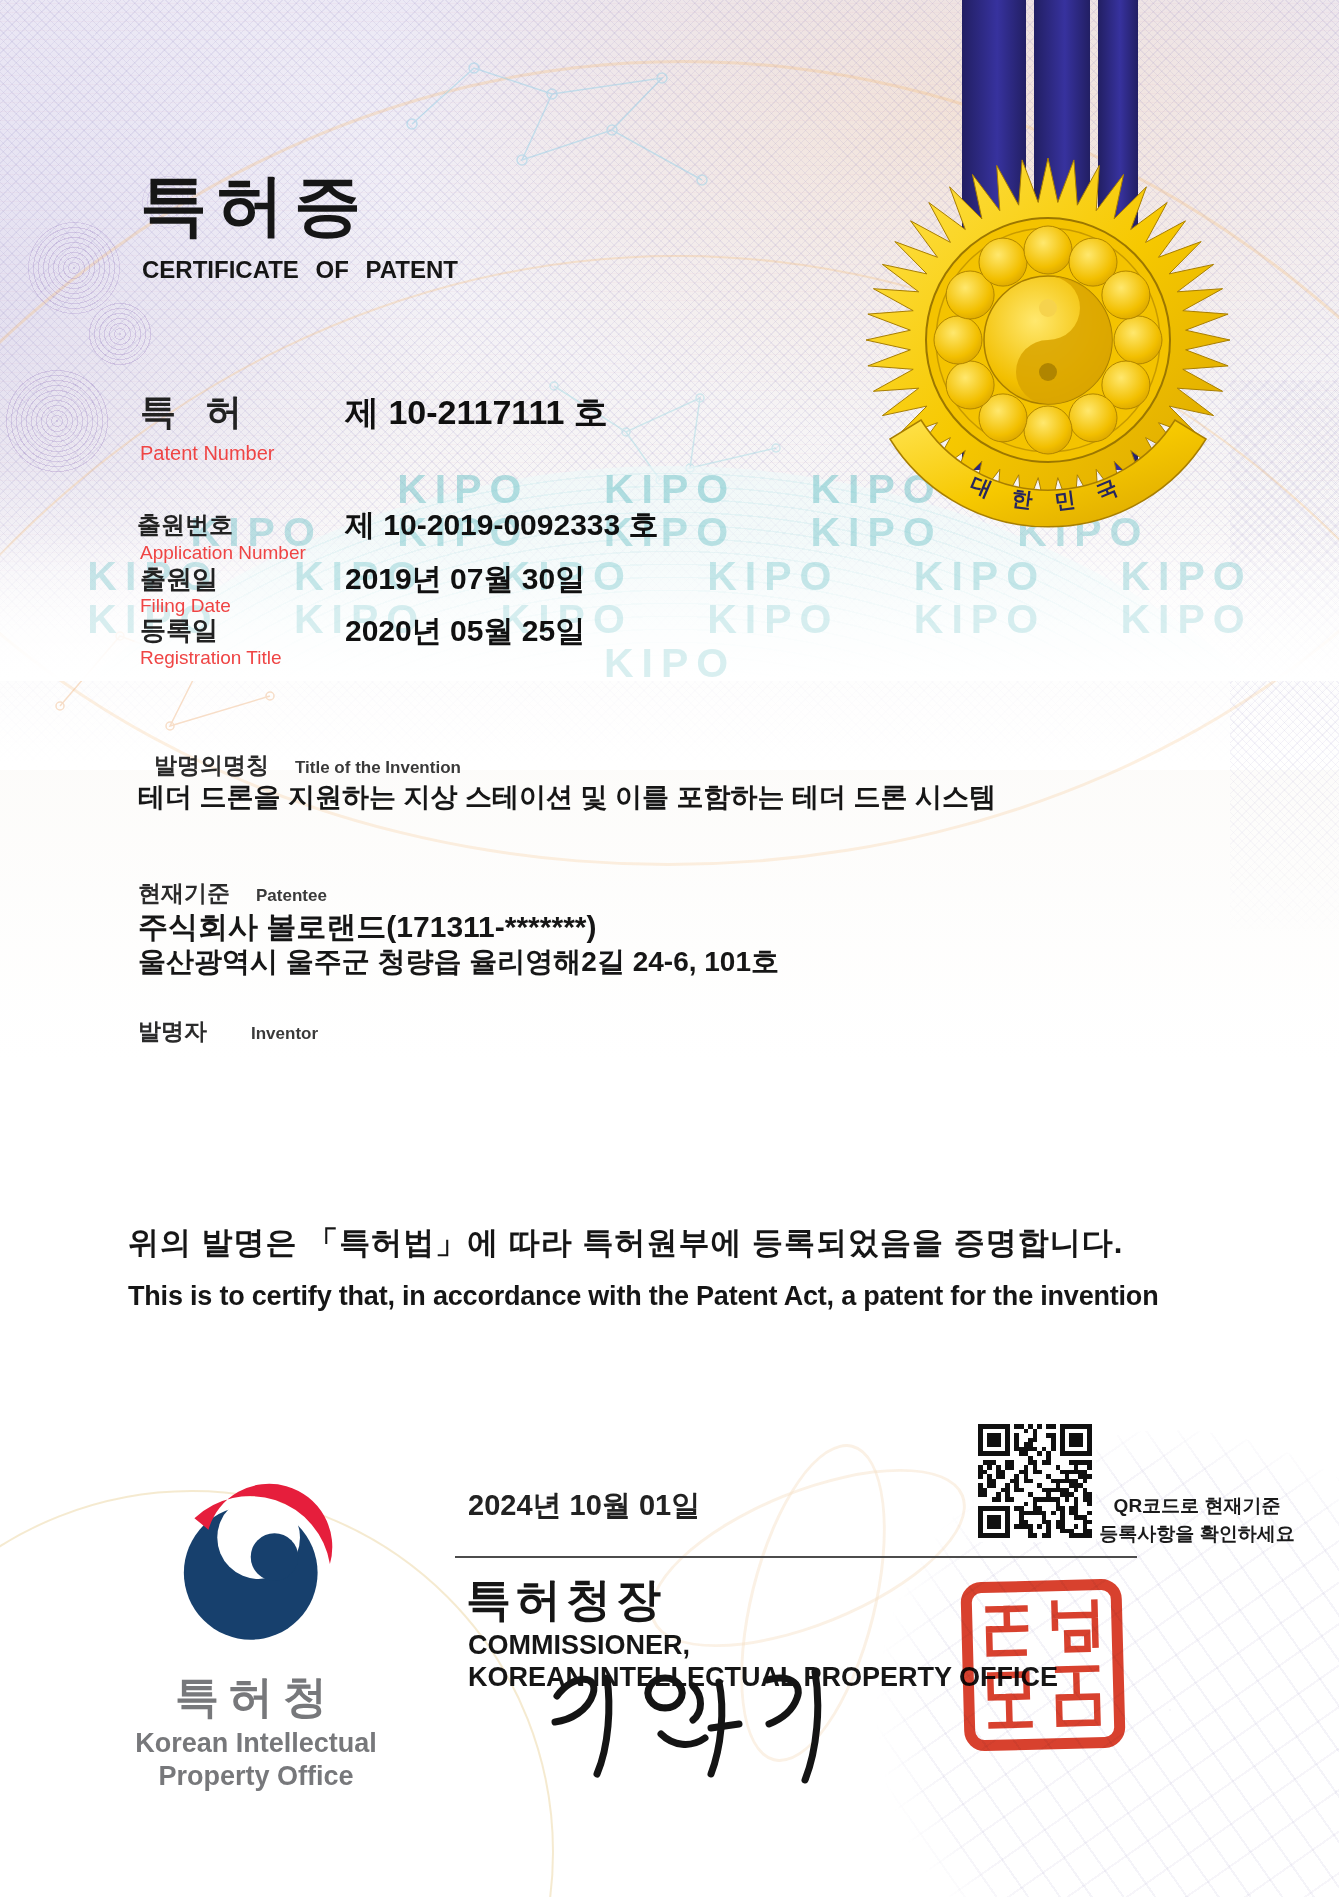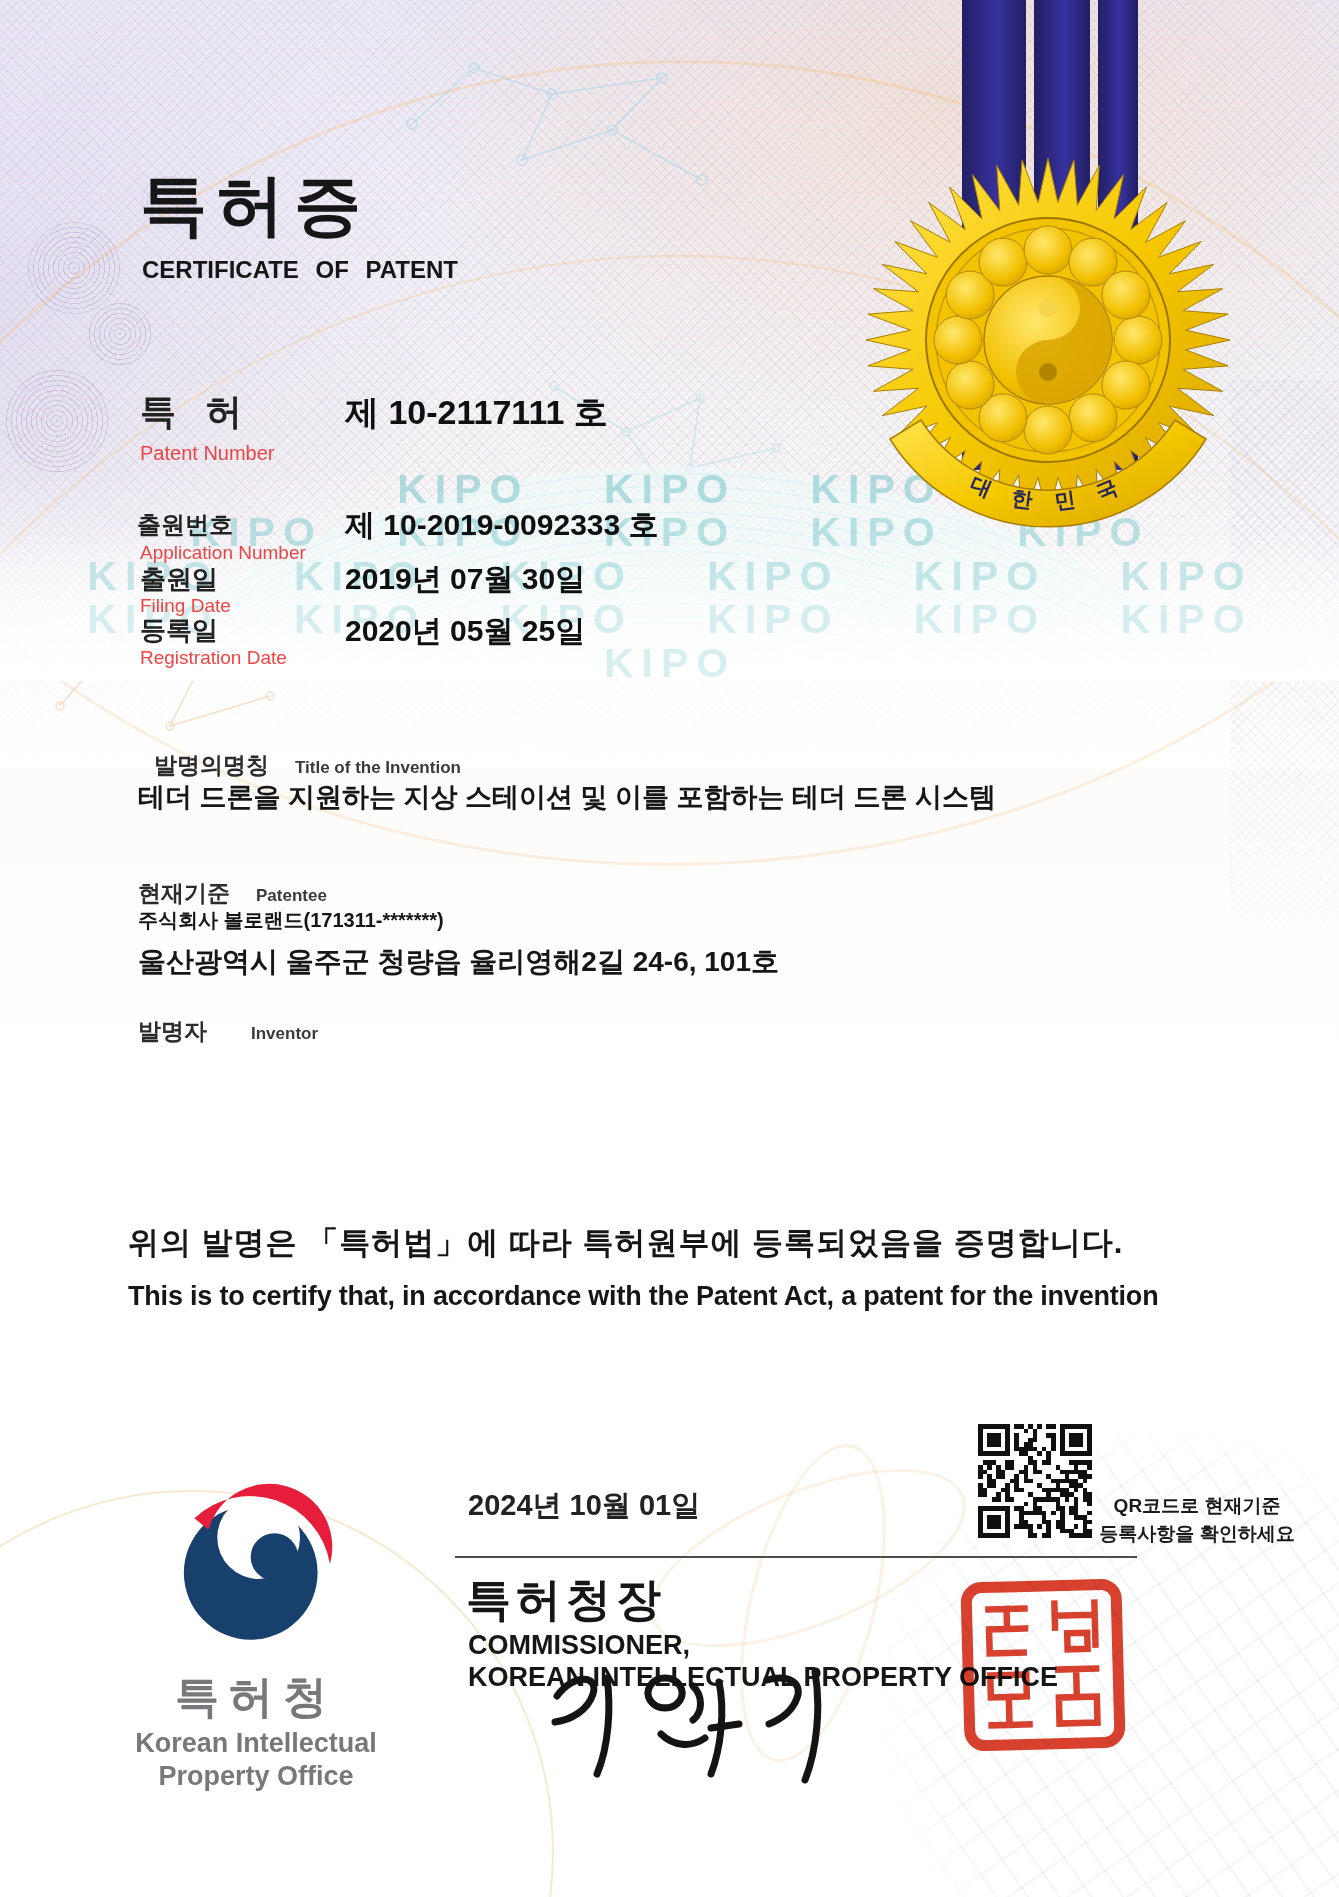--- a/index.html
+++ b/index.html
@@ -82,21 +82,21 @@
   #f2-val{left:345px;top:559px;font-size:30px;}
   #f3-ko{left:140px;top:613px;font-size:26px;}
   #f3-en{left:140px;top:647px;font-size:19px;}
   #f3-val{left:345px;top:611px;font-size:30px;}
   .sec-label{display:flex;align-items:baseline;gap:26px;}
   .sec-label .k{font-size:23px;font-weight:700;color:#2b2b2b;}
   .sec-label .e{font-size:17px;font-weight:700;color:#3a3a3a;}
   #inv-label{left:154px;top:750px;}
   #inv-title{left:138px;top:779px;font-size:27px;font-weight:800;}
   #pat-label{left:138px;top:878px;}
-  #pat-name{left:138px;top:907px;font-size:20px;font-weight:800;}
+  #pat-name{left:138px;top:907px;font-size:30px;font-weight:800;}
   #pat-addr{left:138px;top:943px;font-size:28px;font-weight:800;}
   #invr-label{left:138px;top:1016px;gap:44px;}
   #stmt-ko{left:128px;top:1222px;font-size:31px;font-weight:900;letter-spacing:1px;}
   #stmt-en{left:128px;top:1281px;width:1108px;font-size:27px;font-weight:800;line-height:1.17;letter-spacing:-0.2px;}
   #issue-date{left:468px;top:1486px;font-size:29px;font-weight:600;color:#222;}
   #sign-rule{left:455px;top:1556px;width:682px;height:2px;background:#4c4c4c;}
   #comm-ko{left:466px;top:1570px;font-size:45px;font-weight:900;letter-spacing:5px;}
   #comm-en1{left:468px;top:1630px;font-size:27px;font-weight:800;}
   #comm-en2{left:468px;top:1662px;font-size:27px;font-weight:800;}
   #signature{left:515px;top:1662px;width:330px;height:130px;}
@@ -232,21 +232,21 @@
 
 <div class="abs lko" id="f1-ko">출원번호</div>
 <div class="abs len" id="f1-en">Application  Number</div>
 <div class="abs val" id="f1-val">제 10-2019-0092333 호</div>
 
 <div class="abs lko" id="f2-ko">출원일</div>
 <div class="abs len" id="f2-en">Filing  Date</div>
 <div class="abs val" id="f2-val">2019년 07월 30일</div>
 
 <div class="abs lko" id="f3-ko">등록일</div>
-<div class="abs len" id="f3-en">Registration  Date</div>
+<div class="abs len" id="f3-en">Registration  Title</div>
 <div class="abs val" id="f3-val">2020년 05월 25일</div>
 
 <div class="abs sec-label" id="inv-label">
   <span class="k">발명의명칭</span>
   <span class="e">Title  of  the  Invention</span>
 </div>
 <div class="abs" id="inv-title">테더 드론을 지원하는 지상 스테이션 및 이를 포함하는 테더 드론 시스템</div>
 
 <div class="abs sec-label" id="pat-label">
   <span class="k">현재기준</span>

